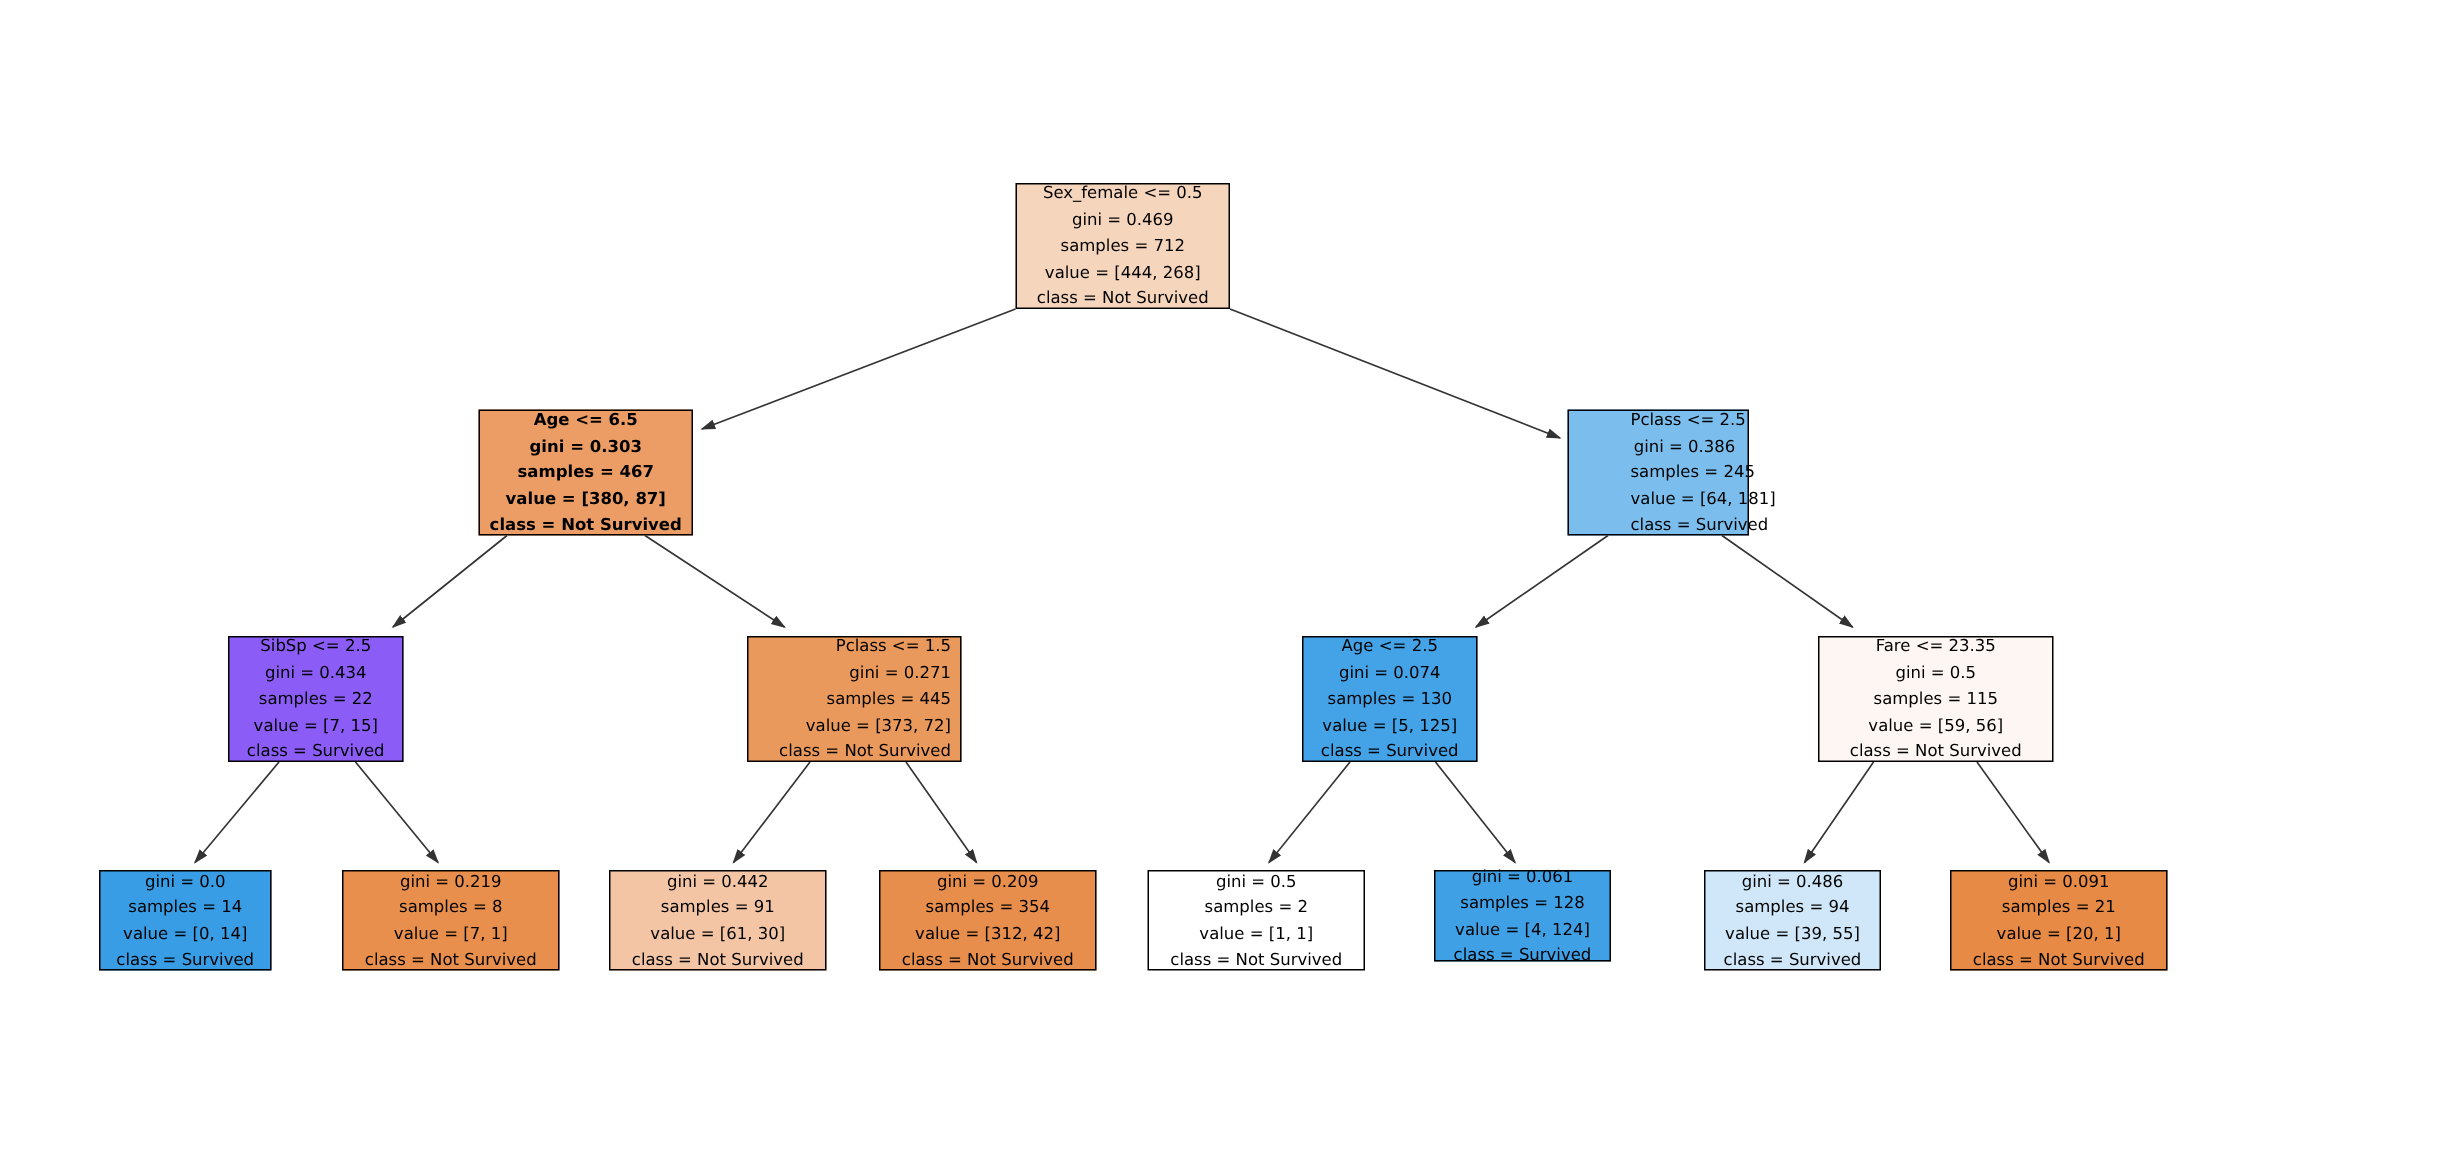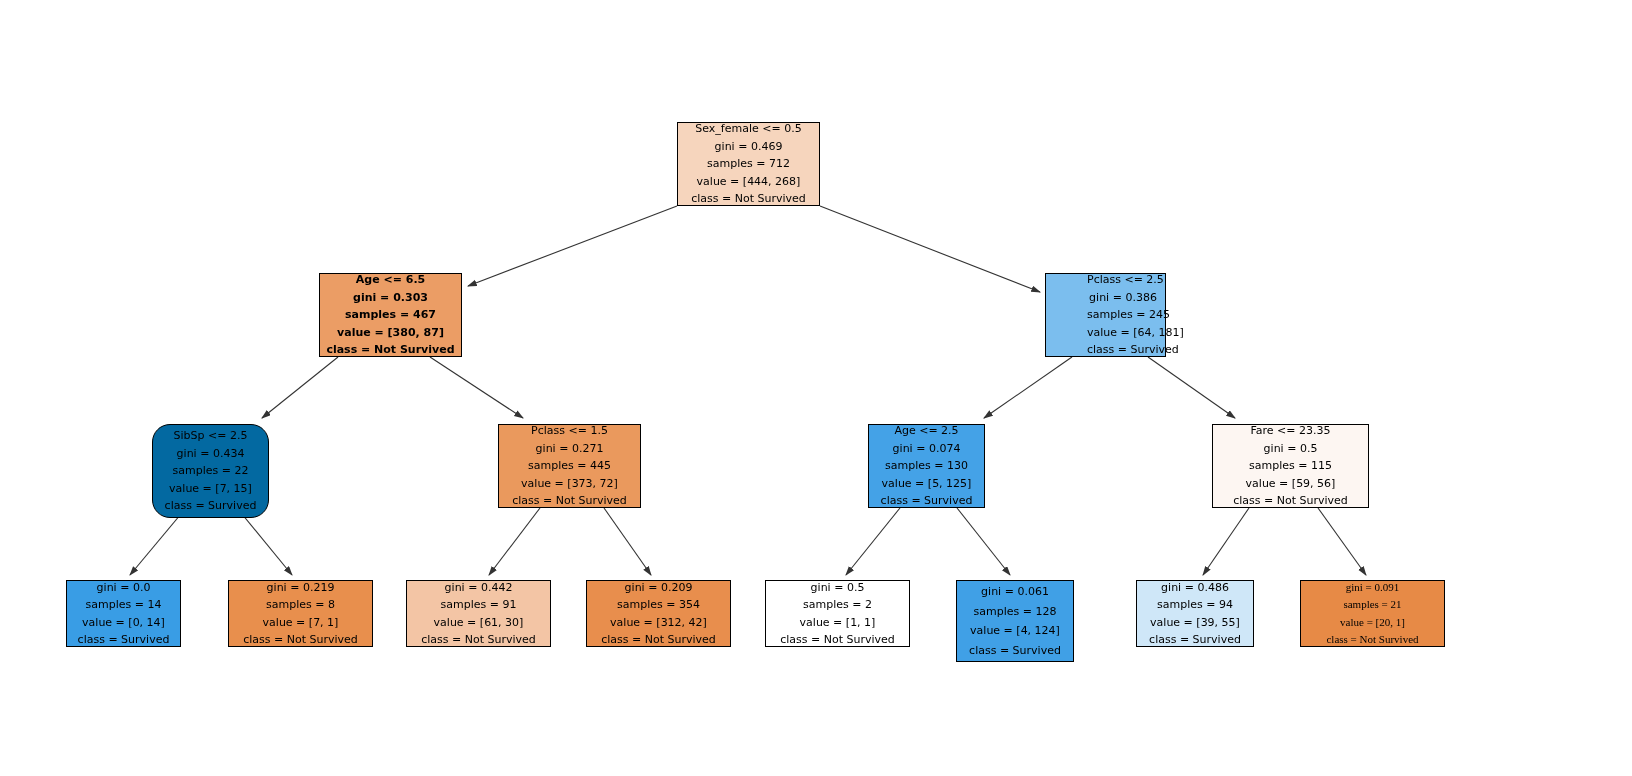--- a/index.html
+++ b/index.html
@@ -99,28 +99,28 @@
         <span class="row">value = [380, 87]</span>
         <span class="row">class = Not Survived</span>
       </div>
       <div class="tree-node" style="left: 1045px; top: 273px; width: 121px; height: 84px; background: rgb(123, 190, 238); padding-left: 41px;">
         <span class="row">Pclass &lt;= 2.5</span>
         <span class="row">gini = 0.386</span>
         <span class="row">samples = 245</span>
         <span class="row">value = [64, 181]</span>
         <span class="row">class = Survived</span>
       </div>
-      <div class="tree-node" style="left: 152px; top: 424px; width: 117px; height: 94px; background: #0369a1; border-radius: 18px;">
+      <div class="tree-node" style="left: 152px; top: 424px; width: 117px; height: 84px; background: #8b5cf6;">
         <span class="row">SibSp &lt;= 2.5</span>
         <span class="row">gini = 0.434</span>
         <span class="row">samples = 22</span>
         <span class="row">value = [7, 15]</span>
         <span class="row">class = Survived</span>
       </div>
-      <div class="tree-node" style="left: 498px; top: 424px; width: 143px; height: 84px; background: rgb(234, 153, 93);">
+      <div class="tree-node" style="left: 498px; top: 424px; width: 143px; height: 84px; background: rgb(234, 153, 93); text-align: right;">
         <span class="row">Pclass &lt;= 1.5</span>
         <span class="row">gini = 0.271</span>
         <span class="row">samples = 445</span>
         <span class="row">value = [373, 72]</span>
         <span class="row">class = Not Survived</span>
       </div>
       <div class="tree-node" style="left: 868px; top: 424px; width: 117px; height: 84px; background: rgb(68, 162, 231);">
         <span class="row">Age &lt;= 2.5</span>
         <span class="row">gini = 0.074</span>
         <span class="row">samples = 130</span>
@@ -157,33 +157,33 @@
         <span class="row">samples = 354</span>
         <span class="row">value = [312, 42]</span>
         <span class="row">class = Not Survived</span>
       </div>
       <div class="tree-node" style="left: 765px; top: 580px; width: 145px; height: 67px; background: rgb(255, 255, 255);">
         <span class="row">gini = 0.5</span>
         <span class="row">samples = 2</span>
         <span class="row">value = [1, 1]</span>
         <span class="row">class = Not Survived</span>
       </div>
-      <div class="tree-node" style="left: 956px; top: 580px; width: 118px; height: 82px; background: rgb(64, 160, 230); justify-content: space-between;">
+      <div class="tree-node" style="left: 956px; top: 580px; width: 118px; height: 61px; background: rgb(64, 160, 230);">
         <span class="row">gini = 0.061</span>
         <span class="row">samples = 128</span>
         <span class="row">value = [4, 124]</span>
         <span class="row">class = Survived</span>
       </div>
       <div class="tree-node" style="left: 1136px; top: 580px; width: 118px; height: 67px; background: rgb(207, 231, 248);">
         <span class="row">gini = 0.486</span>
         <span class="row">samples = 94</span>
         <span class="row">value = [39, 55]</span>
         <span class="row">class = Survived</span>
       </div>
-      <div class="tree-node" style="left: 1300px; top: 580px; width: 145px; height: 67px; background: rgb(231, 138, 70); font-family: Liberation Serif, serif;">
+      <div class="tree-node" style="left: 1300px; top: 580px; width: 145px; height: 67px; background: rgb(231, 138, 70);">
         <span class="row">gini = 0.091</span>
         <span class="row">samples = 21</span>
         <span class="row">value = [20, 1]</span>
         <span class="row">class = Not Survived</span>
       </div>
     </div>
 
 </div>
 
 </body></html>

